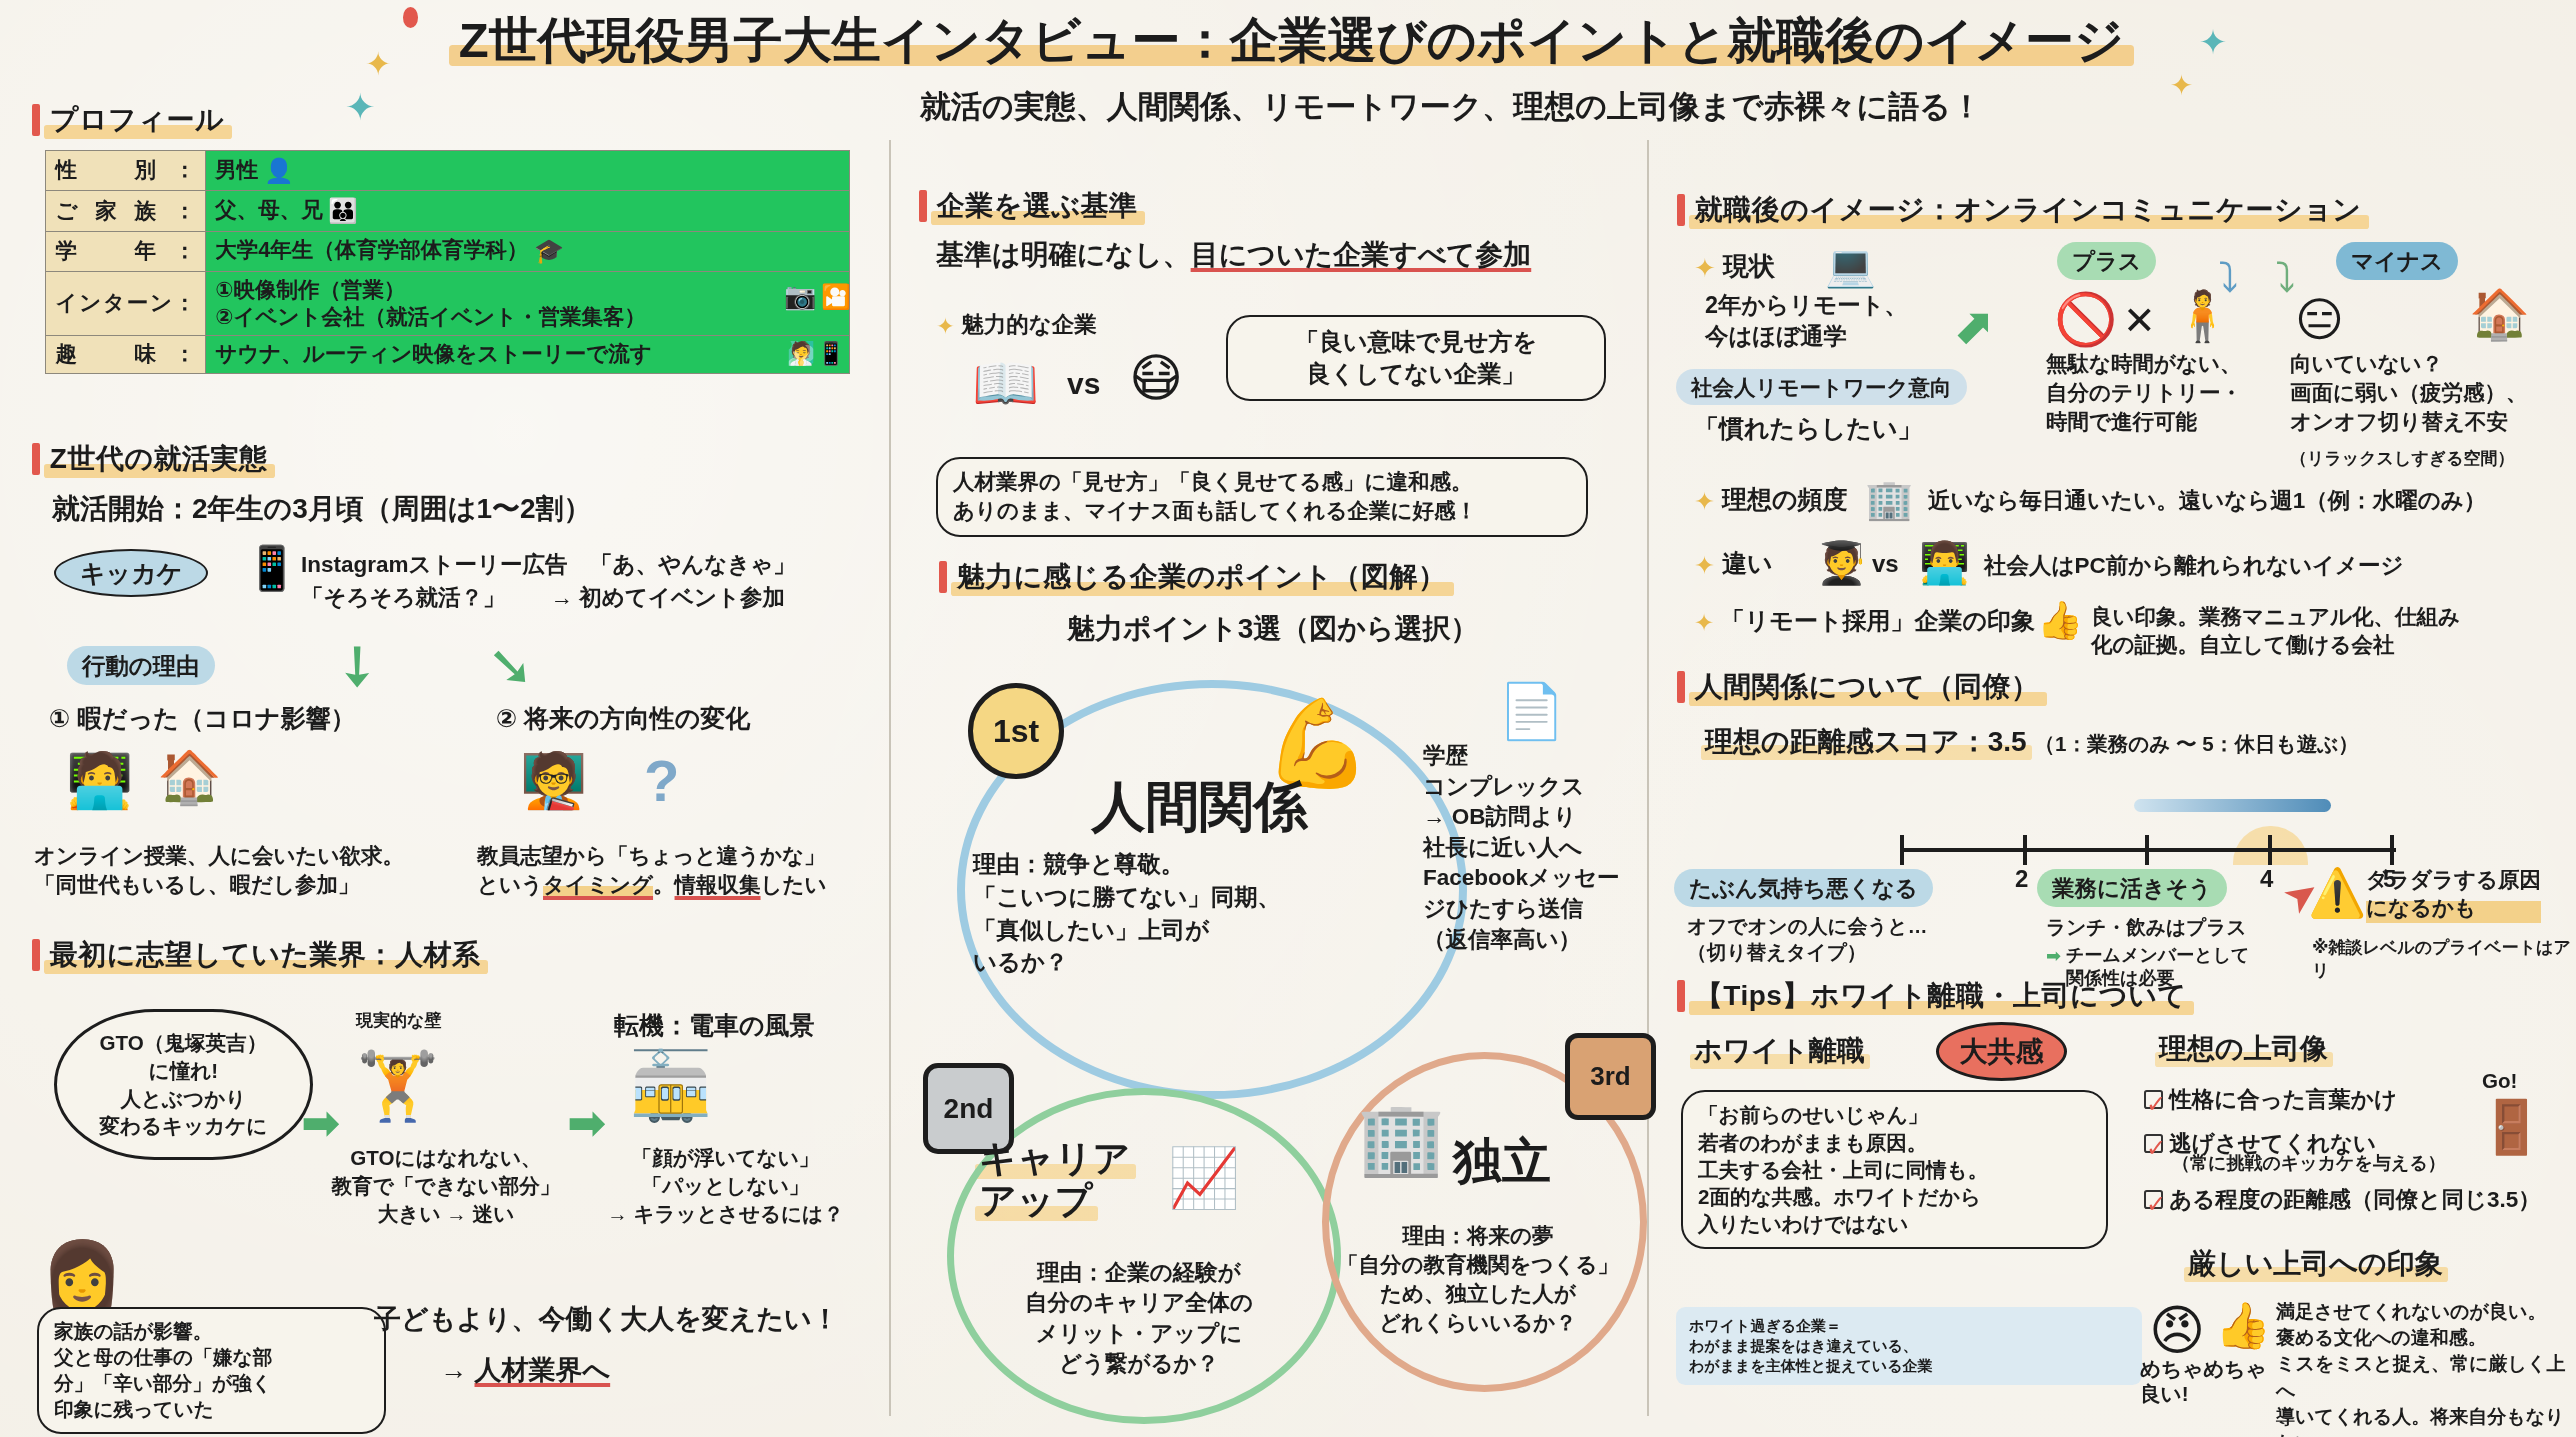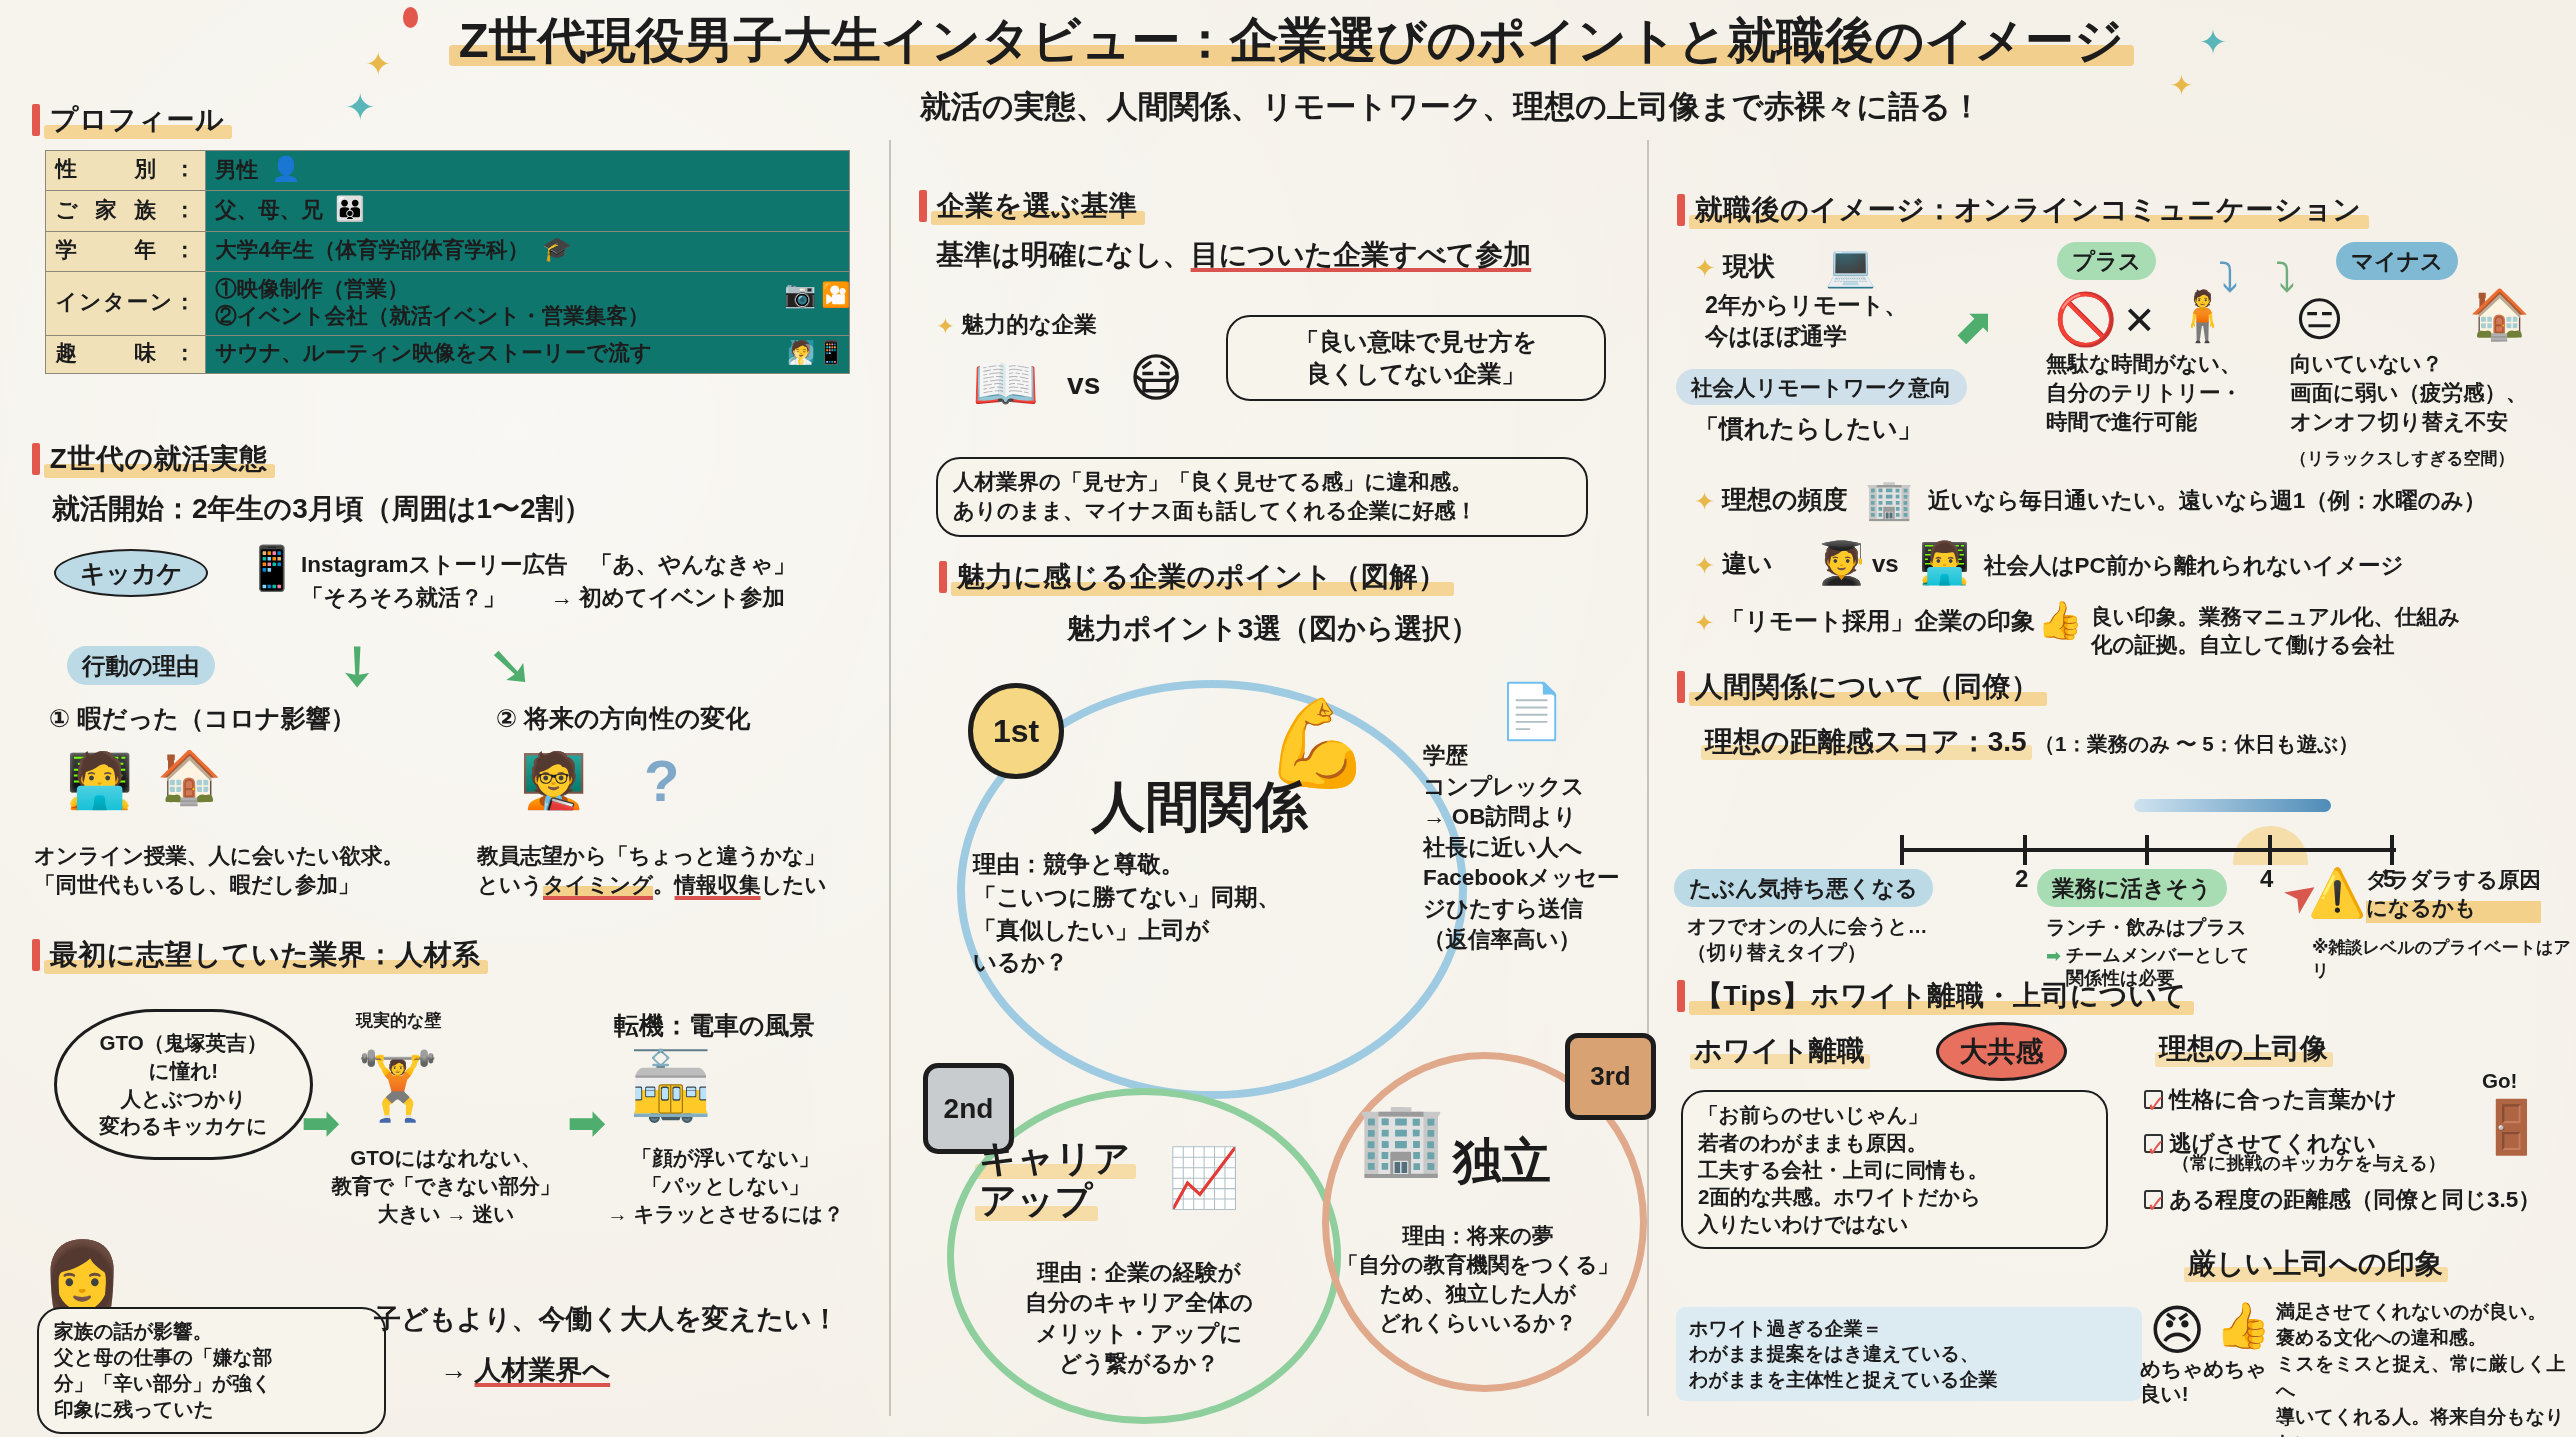--- a/index.html
+++ b/index.html
@@ -49,21 +49,21 @@
     border:2.8px solid #1d1d1d;border-radius:24px;background:#f7f4ec;
     padding:9.4px 15px;font-size:19.7px;line-height:1.32;font-weight:bold;position:relative;
   }
   .box-blue{background:#dceaf2;border-radius:9.4px;padding:9.4px 13px;font-size:19.7px;line-height:1.32;font-weight:bold;}
   .u-red{ text-decoration:underline; text-decoration-color:#d9534f; text-decoration-thickness:3.7px; text-underline-offset:3.7px;}
   .mk-y{background:linear-gradient(transparent 55%, #f3d18a 55%);}
   .arrow-g{color:#4fae6d;font-weight:bold;}
   .divider{position:absolute;top:140px;bottom:22.5px;width:1.9px;background:#c9c4b8;}
 
   
-  table.profile{border-collapse:collapse;width:100%;background:#0f766e;font-family:Liberation Mono, monospace;}
+  table.profile{border-collapse:collapse;width:100%;background:#22c55e;}
   table.profile td{border:1.9px solid #8d887c;padding:4.7px 9.4px;font-size:21.5px;font-weight:bold;line-height:1.25;}
   table.profile td.k{background:#f0e1b9;width:140px;text-align:justify;text-align-last:justify;white-space:nowrap;}
 
   
   .ico{display:inline-block;vertical-align:middle;}
   .spark{color:#e8b84b;}
   .sq{display:inline-block;width:15px;height:15px;border:2.8px solid #333;border-radius:2.8px;position:relative;vertical-align:-1.9px;}
   .sq:after{content:"✓";position:absolute;left:0px;top:-11.2px;color:#e2584d;font-size:24px;font-weight:bold;}
 
   .circ{position:absolute;border-radius:50%;}
@@ -435,21 +435,21 @@
   </div>
   <div style="position:absolute;left:1936px;top:1022px;">
     <span style="display:inline-block;background:#e8705f;border:3.7px solid #1d1d1d;border-radius:50%/50%;
                  padding:7.5px 20.6px;font-size:28px;font-weight:bold;">大共感</span>
   </div>
   <div class="bubble" style="position:absolute;left:1681px;top:1090px;width:393px;white-space:pre-line;font-size:20.6px;">「お前らのせいじゃん」
 若者のわがままも原因。
 工夫する会社・上司に同情も。
 2面的な共感。ホワイトだから
 入りたいわけではない</div>
-  <div class="box-blue" style="position:absolute;left:1676px;top:1307px;width:440px;white-space:pre-line;font-size:19px;">ホワイト過ぎる企業＝
+  <div class="box-blue" style="position:absolute;left:1676px;top:1307px;width:440px;white-space:pre-line;font-size:15px;">ホワイト過ぎる企業＝
 わがまま提案をはき違えている、
 わがままを主体性と捉えている企業</div>
 
   <div style="position:absolute;left:2159px;top:1030px;font-size:28px;font-weight:bold;">
     <span class="hl">理想の上司像</span>
   </div>
   <div style="position:absolute;left:2144px;top:1078px;font-size:22.5px;font-weight:bold;line-height:1.95;">
     <div>
       <span class="sq"></span>
       <span>性格に合った言葉かけ</span>

